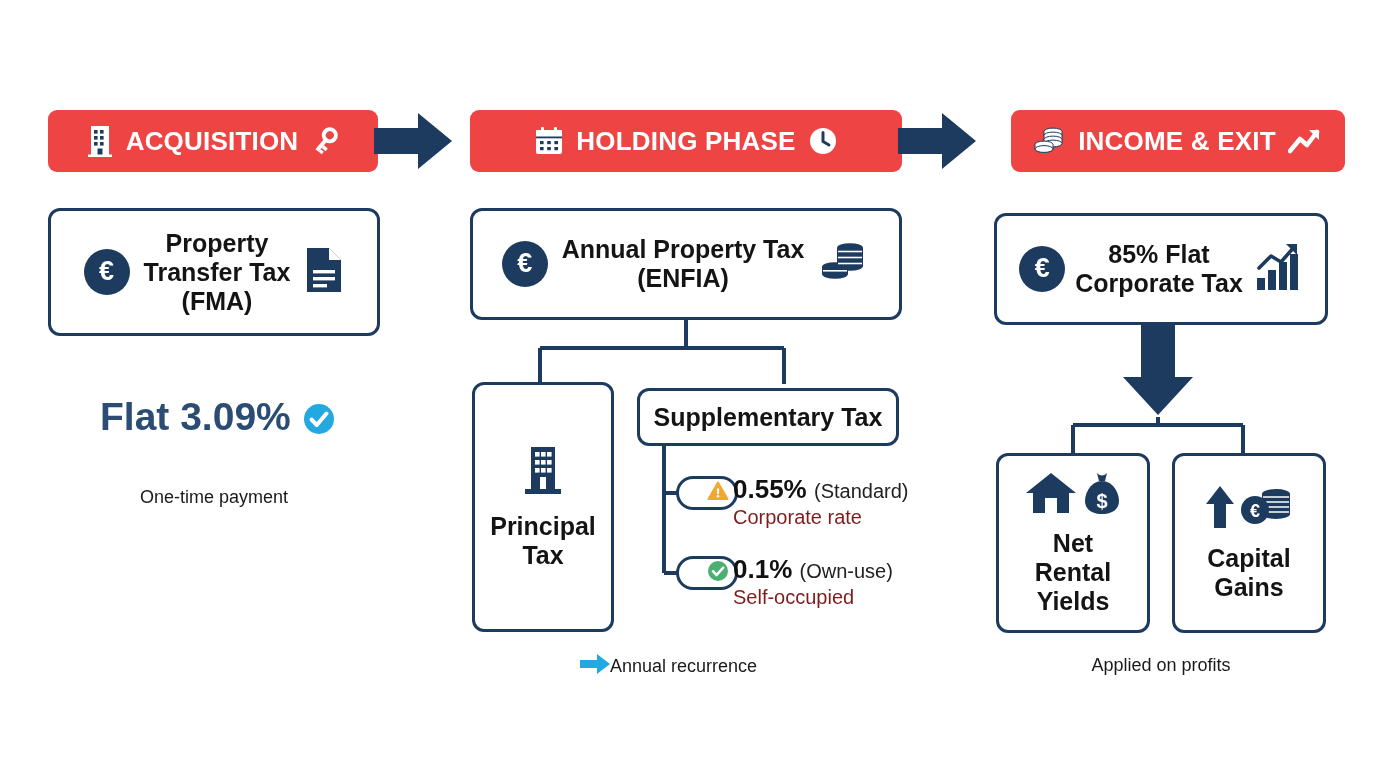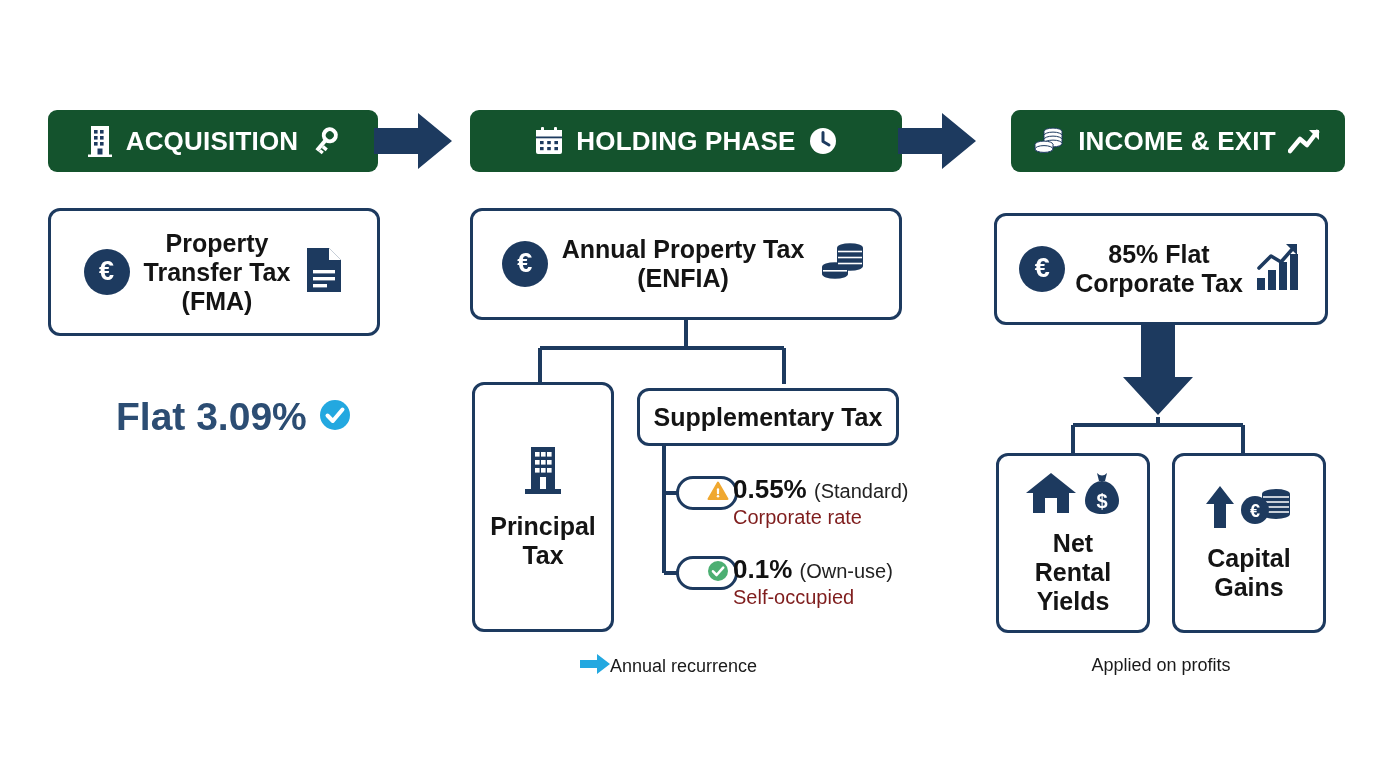--- a/index.html
+++ b/index.html
@@ -20,21 +20,21 @@
     position: absolute;
     left: 0; top: 0;
     width: 1376px;
     height: 768px;
   }
 
   
   .banner {
     position: absolute;
     height: 62px;
-    background: #14532d;
+    background: #ef4444;
     border-radius: 9px;
     display: flex;
     align-items: center;
     justify-content: center;
     gap: 12px;
     color: #ffffff;
     box-sizing: border-box;
     padding: 0 18px;
   }
   .banner-label {
@@ -279,30 +279,31 @@
           <g fill="#ffffff">
             <rect x="9" y="24" width="22" height="3.4"></rect>
             <rect x="9" y="31" width="22" height="3.4"></rect>
             <rect x="9" y="38" width="14" height="3.4"></rect>
           </g>
         </svg>
       </span>
     </div>
   </div>
 
-  <div class="stat-line" style="left:116px; top:395px;">
+  <div class="stat-line" style="left:100px; top:395px;align-items:flex-end;">
     <span class="stat-text">Flat 3.09%</span>
     <span>
       <svg width="32" height="32" viewBox="0 0 32 32" aria-hidden="true">
         <circle cx="16" cy="16" r="15" fill="#23a8e0"></circle>
         <path d="M8.5 16.5 L13.8 22 L23.5 10.5" fill="none" stroke="#ffffff" stroke-width="4" stroke-linecap="round" stroke-linejoin="round"></path>
       </svg>
     </span>
   </div>
 
+  <div class="footnote" style="left:48px; top:487px; width:332px;">One-time payment</div>
 
   <div class="card" style="left:470px; top:208px; width:432px; height:112px;">
     <div class="card-row">
       <span class="euro-badge">€</span>
       <span class="card-title">Annual Property Tax
 (ENFIA)</span>
       <span>
         <svg width="52" height="52" viewBox="0 0 52 52" aria-hidden="true">
           <g fill="#1d3a5f">
             <ellipse cx="32" cy="12" rx="13" ry="4.8"></ellipse>

